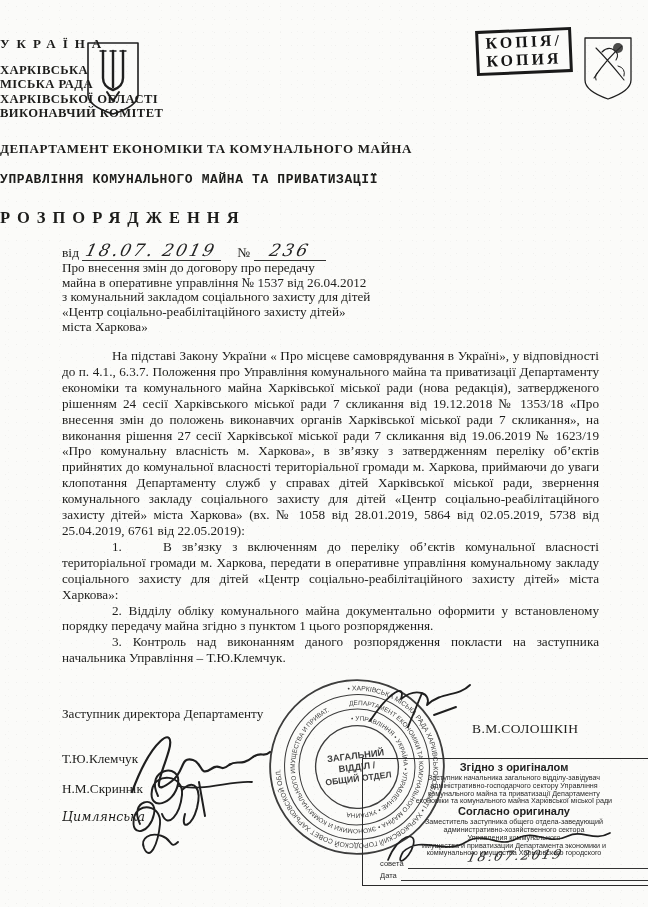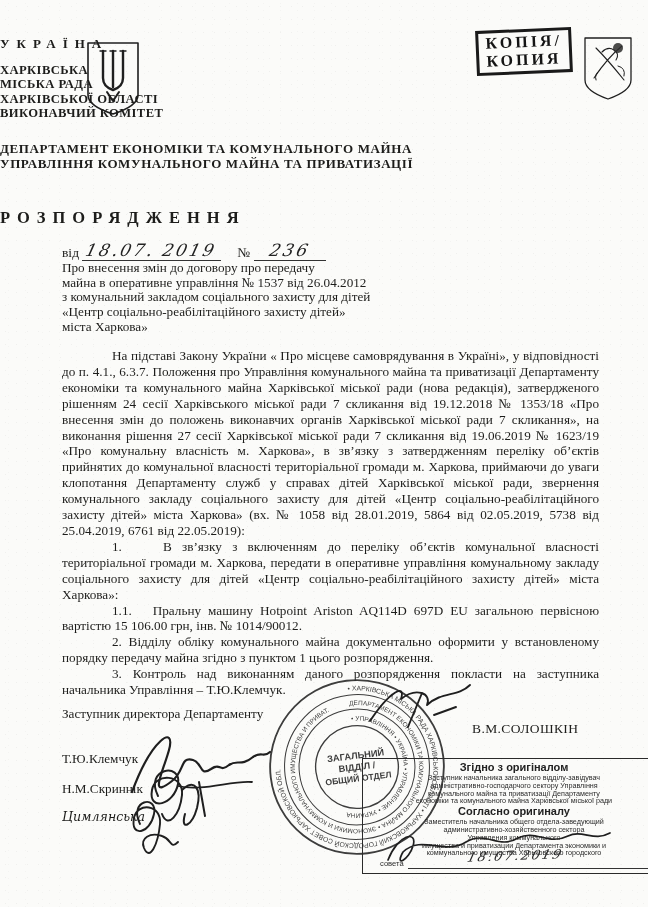--- a/index.html
+++ b/index.html
@@ -12,21 +12,21 @@
     color:#1d1d1b;
     font-family:"Liberation Serif","DejaVu Serif",serif;
     overflow:hidden;
   }
   .abs{position:absolute;}
   
   .center-head{left:0;top:0;width:620px;}
   .country{top:36px;font-size:13px;font-weight:bold;letter-spacing:7px;}
   .org{top:63px;font-size:12.6px;font-weight:bold;line-height:14.4px;letter-spacing:0.4px;}
   .dept{top:141px;font-size:13px;font-weight:bold;letter-spacing:0.6px;}
-  .office{top:156px;font-size:13px;font-weight:bold;letter-spacing:0.6px;}
+  .office{top:172px;font-size:13px;font-weight:bold;letter-spacing:0.6px;font-family:Liberation Mono, monospace;}
   .doc-title{top:208px;font-size:16.5px;font-weight:bold;letter-spacing:7px;}
   
   .copy-stamp{
     left:476px;top:29px;border:3px solid #1a1a1a;padding:1px 7px 2px 7px;
     transform:rotate(-2.5deg);background:rgba(251,251,249,0.55);z-index:6;
   }
   .copy-stamp div{font-size:16px;font-weight:bold;letter-spacing:3px;line-height:18px;color:#141414;}
   
   .meta{left:62px;top:240px;font-size:13.5px;white-space:nowrap;}
   .hand{
@@ -112,21 +112,20 @@
     <div>Про внесення змін до договору про передачу</div>
     <div>майна в  оперативне управління № 1537 від 26.04.2012</div>
     <div>з комунальний закладом соціального захисту для дітей</div>
     <div>«Центр соціально-реабілітаційного захисту дітей»</div>
     <div>міста Харкова»</div>
   </div>
 
   <div class="abs body-text">
     <p>На підставі Закону України « Про місцеве самоврядування в Україні», у відповідності до п. 4.1., 6.3.7. Положення про Управління комунального майна та приватизації Департаменту економіки та комунального майна Харківської міської ради (нова редакція), затвердженого рішенням 24 сесії Харківського міської ради 7 скликання від 19.12.2018 № 1353/18 «Про внесення змін до положень виконавчих органів Харківської міської ради 7 скликання», на виконання рішення 27 сесії Харківської міської ради 7 скликання  від 19.06.2019 № 1623/19 «Про комунальну власність м. Харкова», в зв’язку з затвердженням переліку об’єктів прийнятих до комунальної власності територіальної громади м. Харкова, приймаючи до уваги клопотання Департаменту служб у справах дітей Харківської міської ради, звернення комунального закладу соціального захисту для дітей «Центр соціально-реабілітаційного захисту дітей» міста Харкова» (вх. № 1058 від 28.01.2019, 5864 від 02.05.2019, 5738 від 25.04.2019, 6761 від 22.05.2019):</p>
     <p>1.&nbsp;&nbsp;&nbsp;&nbsp;В зв’язку з включенням до переліку об’єктів комунальної власності територіальної громади м. Харкова, передати в оперативне управління комунальному закладу соціального захисту для дітей «Центр соціально-реабілітаційного захисту дітей» міста Харкова»:</p>
-    <p>1.1.&nbsp;&nbsp;&nbsp;Пральну машину Hotpoint Ariston AQ114D 697D EU загальною первісною вартістю 15 106.00 грн, інв. № 1014/90012.</p>
     <p>2. Відділу обліку комунального майна документально оформити у встановленому порядку передачу майна згідно з пунктом 1 цього розпорядження.</p>
     <p>3. Контроль над виконанням даного розпорядження покласти на заступника начальника Управління – Т.Ю.Клемчук.</p>
   </div>
 
   <div class="abs sig-title">
     <div>Заступник директора Департаменту</div>
   </div>
   <div class="abs right-name">В.М.СОЛОШКІН</div>
   <div class="abs sig-name1">Т.Ю.Клемчук</div>
   <div class="abs sig-name2">Н.М.Скриннік</div>
@@ -169,29 +168,33 @@
     </g>
   </svg>
 
   <div class="abs cert-box">
     <div class="hdr">Згідно з оригіналом</div>
     <div class="ln">Заступник начальника загального відділу-завідувач</div>
     <div class="ln">адміністративно-господарчого сектору Управління</div>
     <div class="ln">комунального майна та приватизації Департаменту</div>
     <div class="ln">економіки та комунального майна Харківської міської ради</div>
     <div class="hdr">Согласно оригиналу</div>
-    <div class="ln">Заместитель начальника общего отдела-заведующий</div>
+    <div class="ln">Заместитель заступника общего отдела-заведующий</div>
     <div class="ln">административно-хозяйственного сектора</div>
     <div class="ln">Управления коммунального</div>
     <div class="ln">имущества и приватизации Департамента экономики и</div>
     <div class="ln">коммунального имущества Харьковского городского</div>
     <div class="cert-row">
       <span>совета</span>
       <span class="fill"></span>
     </div>
+    <div class="cert-row">
+      <span>Дата</span>
+      <span class="fill"></span>
+    </div>
   </div>
 
   <svg class="abs cert-hand" style="left:382px;top:828px;" width="238" height="46" viewBox="0 0 238 46">
     <path class="ink" stroke-width="1.7" d="M6,32 C16,6 36,2 31,18 C27,32 12,40 21,24 C40,6 62,28 84,14 C104,2 116,22 136,10 C154,1 166,18 186,8 C200,1 212,14 228,5"></path>
   </svg>
   <div class="abs cert-date-hand">18.07.2019</div>
 
 </div>
 
 </body></html>

